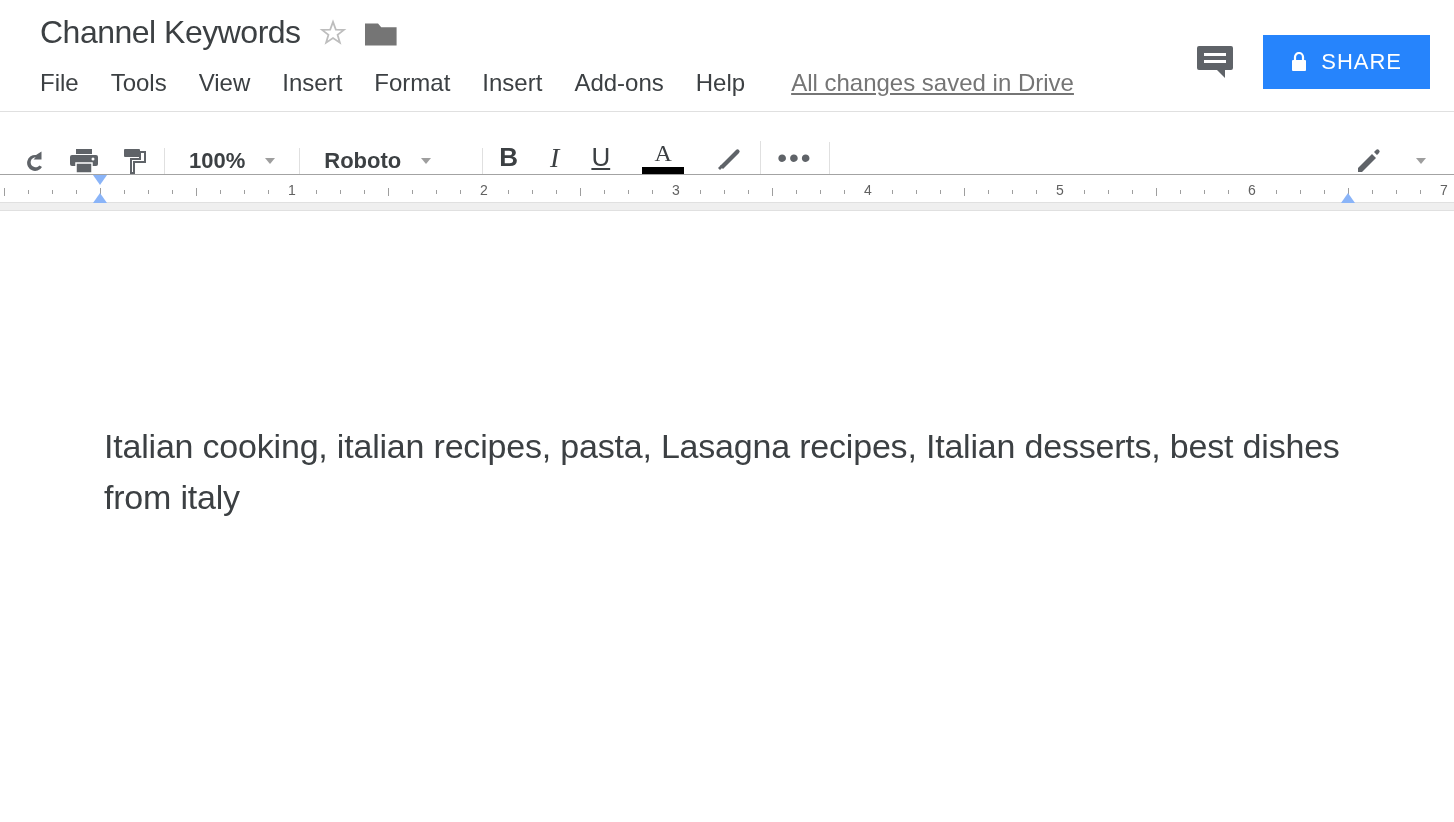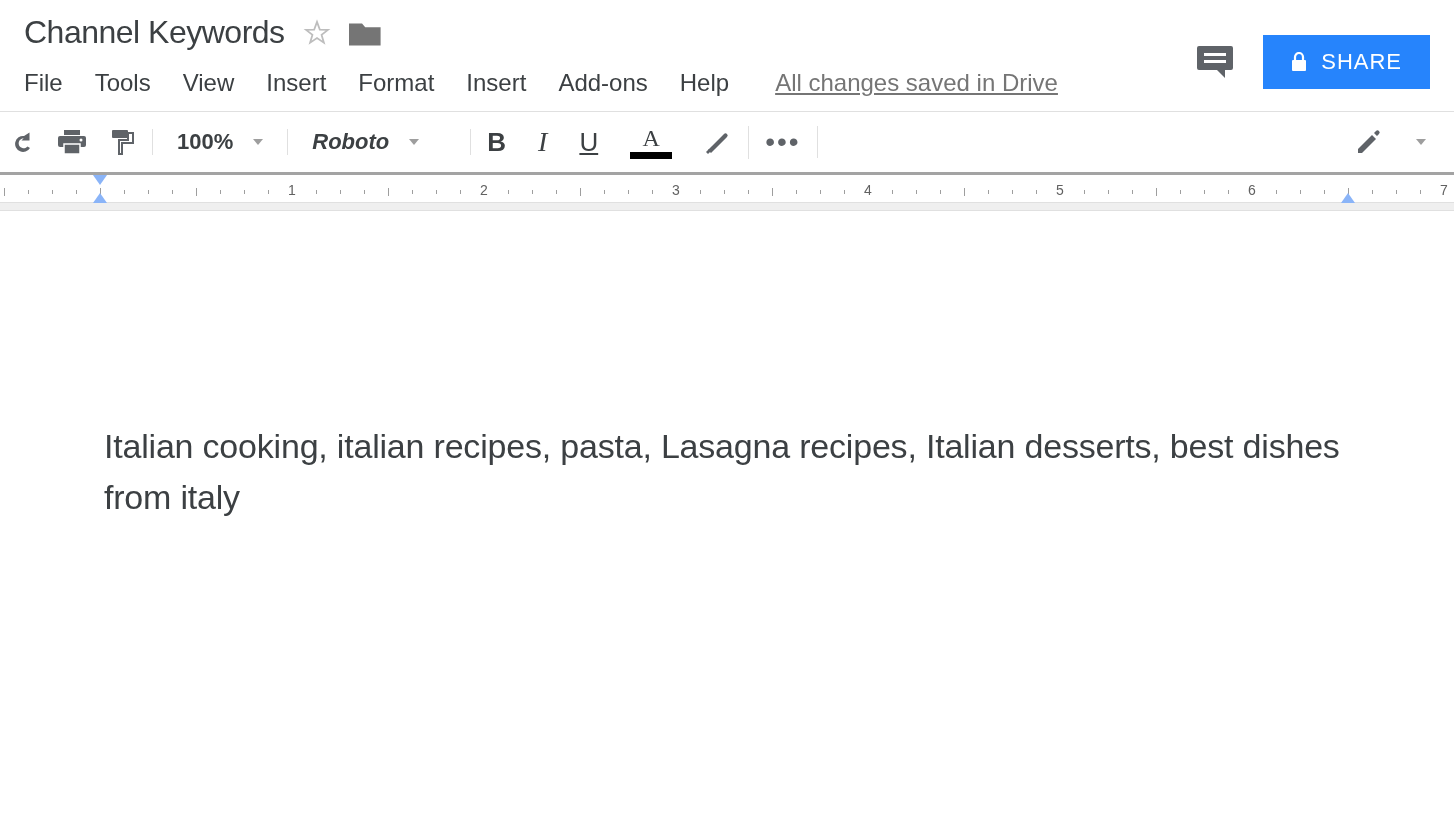--- a/index.html
+++ b/index.html
@@ -1,33 +1,33 @@
 <!DOCTYPE html>
 <html><head>
 <meta charset="utf-8">
 <style>
 * { box-sizing: border-box; margin: 0; padding: 0; }
 body { font-family: Arial, Helvetica, sans-serif; background: #fff; overflow: hidden; width: 1454px; height: 822px; }
 
-.header { padding: 14px 24px 0 24px; }
+.header { padding: 14px 24px 0 40px; }
 .title-row { display: flex; align-items: center; gap: 18px; }
 .doc-title { font-size: 32px; font-weight: 400; color: #3c4043; letter-spacing: -0.5px; }
 .star-icon { width: 28px; height: 28px; color: #bdbdbd; cursor: pointer; }
 .folder-icon { width: 32px; height: 26px; background: #757575; cursor: pointer; }
 
 .top-right { position: absolute; top: 35px; right: 24px; display: flex; align-items: center; gap: 28px; }
 .comment-icon { width: 40px; height: 36px; cursor: pointer; }
 .share-btn { background: #2684fc; color: #fff; border: none; padding: 14px 28px; font-size: 22px; font-weight: normal; letter-spacing: 1px; display: flex; align-items: center; gap: 14px; cursor: pointer; }
 .lock-icon { width: 16px; height: 20px; }
 
 .menu-row { display: flex; align-items: center; gap: 32px; margin-top: 18px; padding-bottom: 14px; }
 .menu-item { font-size: 24px; color: #3c4043; cursor: pointer; }
 .save-status { font-size: 24px; color: #757575; text-decoration: underline; margin-left: 14px; cursor: pointer; }
 
-.toolbar { display: flex; align-items: center; border-top: 1px solid #e0e0e0; border-bottom: 3px solid #a3a3a3; height: 64px; }
+.toolbar { display: flex; align-items: flex-end; border-top: 1px solid #e0e0e0; border-bottom: 1px solid #a3a3a3; height: 64px; padding-left: 12px; }
 .tool-group { display: flex; align-items: center; border-right: 1px solid #e0e0e0; padding: 0 16px; gap: 24px; }
 .tool-group.first { padding-left: 10px; }
 .tool-btn { display: flex; align-items: center; justify-content: center; cursor: pointer; color: #5f6368; }
 .dropdown { display: flex; align-items: center; gap: 20px; font-size: 22px; font-weight: bold; color: #3c4043; cursor: pointer; padding: 0 8px; }
 .caret { width: 0; height: 0; border-left: 5px solid transparent; border-right: 5px solid transparent; border-top: 6px solid #9e9e9e; }
 .redo-svg { width: 24px; height: 20px; }
 .print-svg { width: 28px; height: 24px; }
 .paint-svg { width: 26px; height: 26px; }
 .bold-ltr { font-weight: bold; font-size: 26px; color: #3c4043; cursor: pointer; }
 .italic-ltr { font-style: italic; font-family: Georgia, serif; font-size: 28px; color: #3c4043; cursor: pointer; }
@@ -117,21 +117,21 @@
 
   <div class="tool-group">
     <div class="dropdown">
       <span>100%</span>
       <span class="caret"></span>
     </div>
   </div>
 
 
   <div class="tool-group">
-    <div class="dropdown" style="min-width:150px;font-style:italic;">
+    <div class="dropdown" style="min-width:150px;">
       <span>Roboto</span>
       <span class="caret"></span>
     </div>
   </div>
 
 
   <div class="tool-group" style="gap:32px;">
     <span class="bold-ltr">B</span>
     <span class="italic-ltr">I</span>
     <span class="underline-ltr">U</span>

